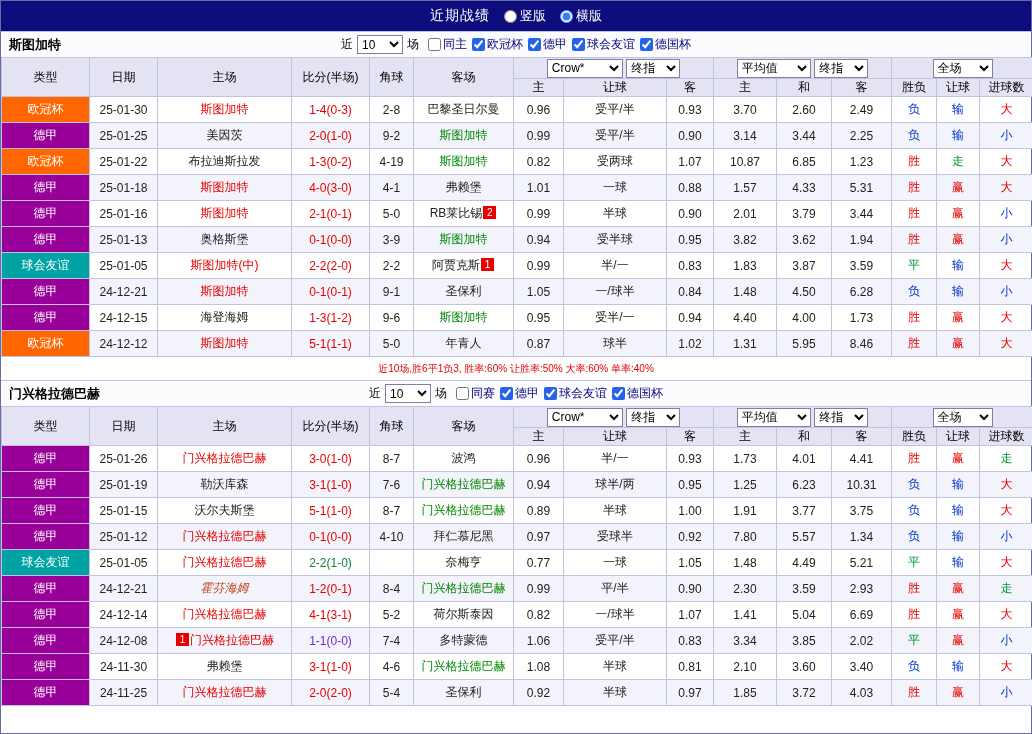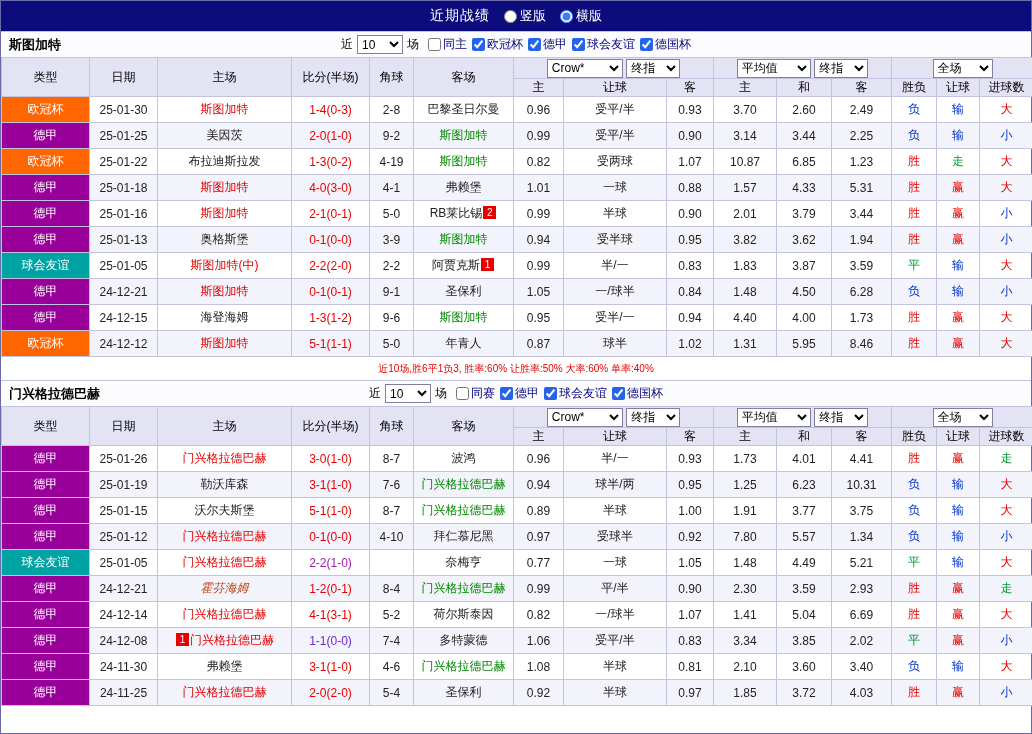--- a/index.html
+++ b/index.html
@@ -447,21 +447,21 @@
             <td>5.57</td>
             <td>1.34</td>
             <td style="color: rgb(0, 51, 204);">负</td>
             <td style="color: rgb(0, 51, 204);">输</td>
             <td style="color: rgb(0, 51, 204);">小</td>
           </tr>
           <tr>
             <td class="type-cell" style="background: rgb(0, 163, 163);">球会友谊</td>
             <td>25-01-05</td>
             <td><span style="color: rgb(230, 0, 0);">门兴格拉德巴赫</span></td>
-            <td style="color: #a21caf;">2-2(1-0)</td>
+            <td style="color: #15803d;">2-2(1-0)</td>
             <td></td>
             <td><span style="color: rgb(34, 34, 34);">奈梅亨</span></td>
             <td>0.77</td>
             <td>一球</td>
             <td>1.05</td>
             <td>1.48</td>
             <td>4.49</td>
             <td>5.21</td>
             <td style="color: rgb(0, 153, 51);">平</td>
             <td style="color: rgb(0, 51, 204);">输</td>

